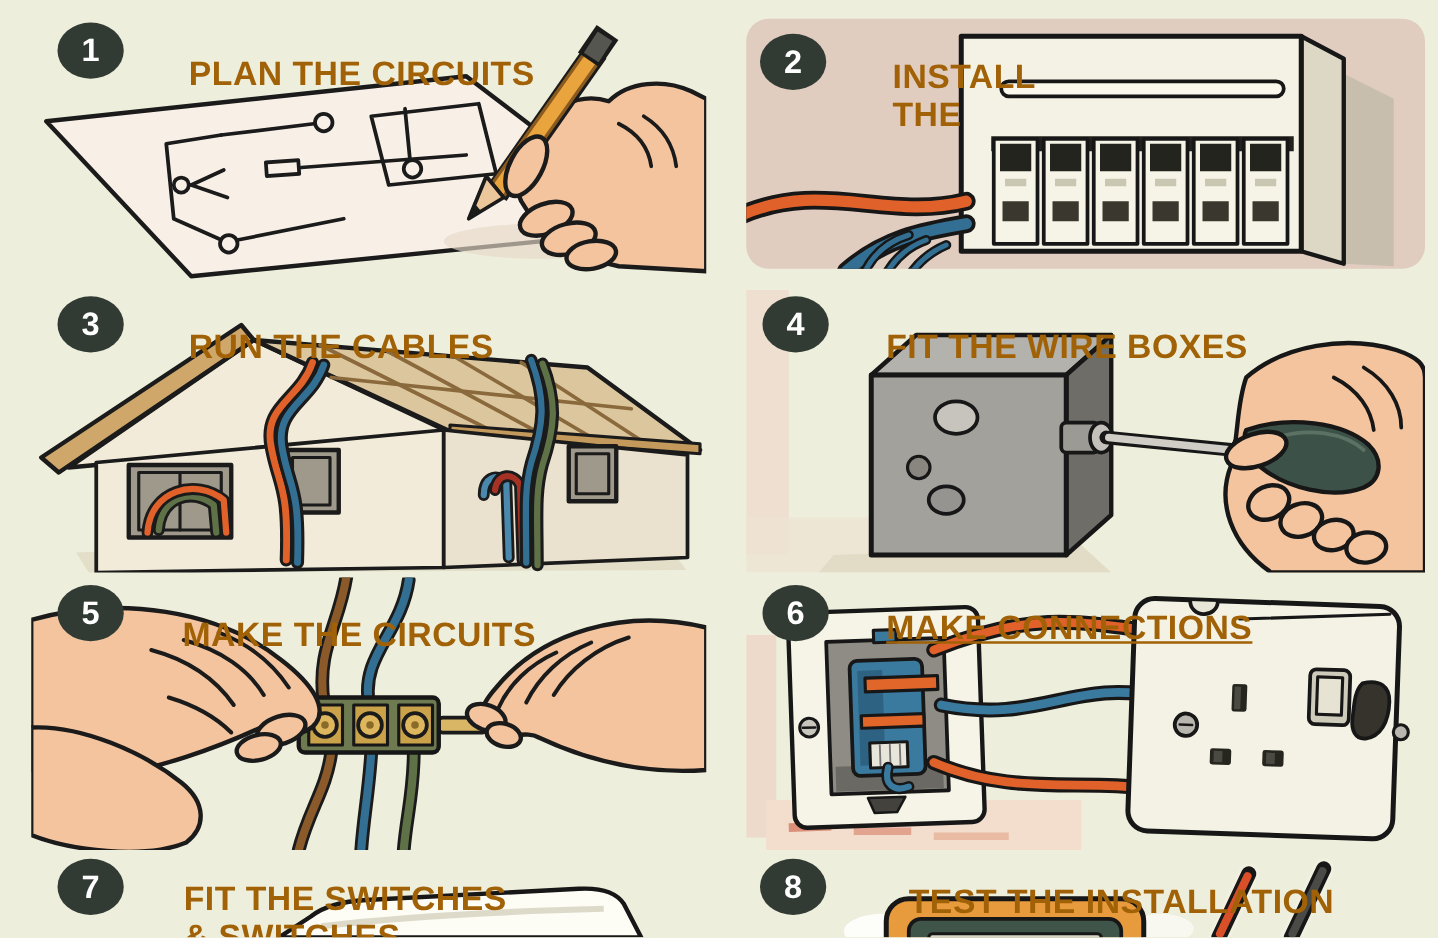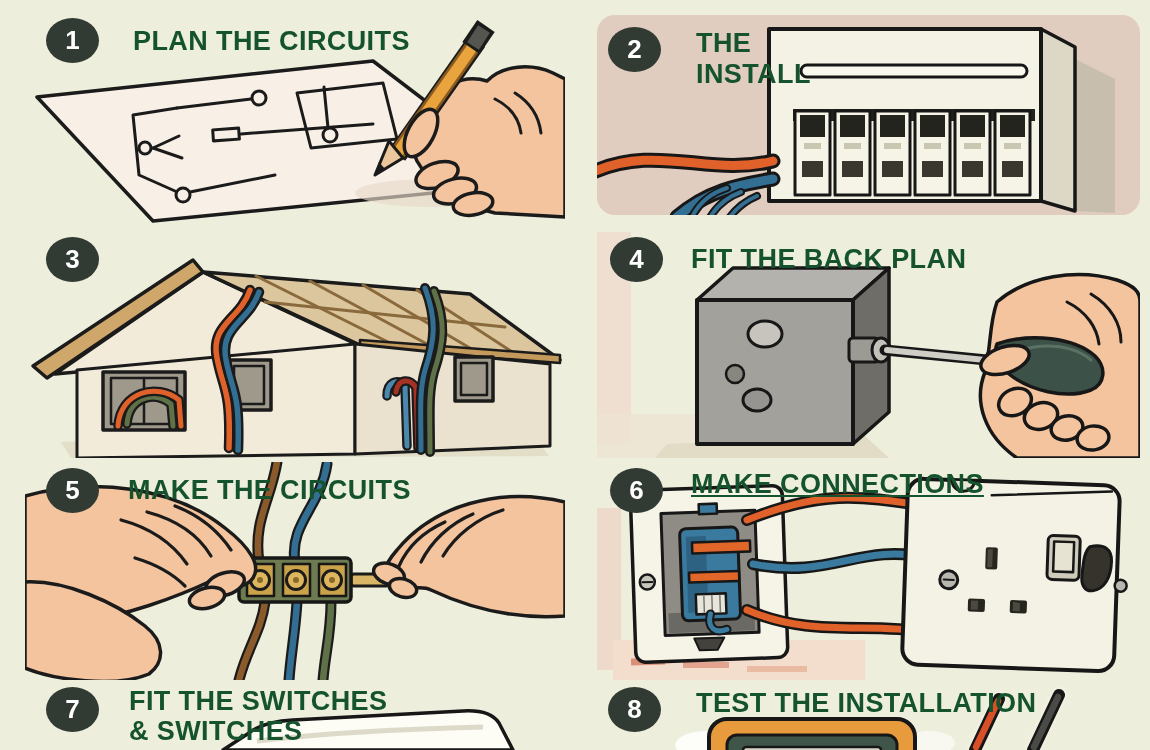--- a/index.html
+++ b/index.html
@@ -29,31 +29,31 @@
   #s1 .badge{left:21px;top:3px;}
   #s2 .badge{left:11px;top:12px;}
   #s3 .badge{left:21px;top:5px;}
   #s4 .badge{left:13px;top:5px;}
   #s5 .badge{left:21px;top:6px;}
   #s6 .badge{left:13px;top:6px;}
   #s7 .badge{left:21px;top:4px;}
   #s8 .badge{left:11px;top:4px;}
 
   .title{
-    position:absolute;margin:0;z-index:3;white-space:nowrap;
-    font-weight:bold;font-size:27px;line-height:29px;letter-spacing:.4px;color:#14532d;
+    position:absolute;margin:18px;z-index:3;white-space:nowrap;
+    font-weight:bold;font-size:27px;line-height:29px;letter-spacing:.4px;color:#a16207;
   }
   #s1 .title{left:108px;top:12px;}
   #s2 .title{left:99px;top:13px;line-height:31px;}
   #s3 .title{left:108px;top:13px;}
   #s4 .title{left:94px;top:13px;}
   #s5 .title{left:103px;top:14px;}
   #s6 .title{left:94px;top:8px;text-decoration:underline;}
   #s7 .title{left:104px;top:3px;line-height:30px;}
-  #s8 .title{left:99px;top:6px;}
+  #s8 .title{left:112px;top:6px;}
 </style>
 </head>
 <body>
 
 <div class="canvas">
 
   <section class="step" id="s1">
     <svg class="illo" width="540" height="215" viewBox="0 0 540 215">
       <g stroke-linejoin="round" stroke-linecap="round">
         <polygon points="12,82 348,46 508,168 128,206" fill="#f8efe7" stroke="#1b1b1b" stroke-width="3.5"></polygon>
@@ -160,22 +160,22 @@
           <path d="M 112,204 C 120,190 130,182 144,177" stroke="#336f93" stroke-width="4"></path>
           <path d="M 130,206 C 138,194 148,186 160,181" stroke="#171717" stroke-width="8"></path>
           <path d="M 130,206 C 138,194 148,186 160,181" stroke="#336f93" stroke-width="4"></path>
         </g>
       </g>
     </svg>
     <div class="badge">
         <span>2</span>
       </div>
     <h2 class="title">
+      <span style="display:block">INSTALL</span>
       <span style="display:block">THE</span>
-      <span style="display:block">INSTALL</span>
     </h2>
   </section>
 
   <section class="step" id="s3">
     <svg class="illo" width="540" height="226" viewBox="0 0 540 226">
       <g stroke-linejoin="round" stroke-linecap="round">
         <polygon points="36,210 500,192 524,224 46,226" fill="#dfd9c3" opacity="0.8"></polygon>
         <polygon points="30,142 178,40 335,114" fill="#f2ebd9" stroke="#1b1b1b" stroke-width="3.5"></polygon>
         <polygon points="178,40 445,62 535,128 335,113" fill="#dcc69d" stroke="#1b1b1b" stroke-width="3.5"></polygon>
         <g stroke="#8a6a3c" stroke-width="3">
@@ -224,20 +224,21 @@
           <path d="M 400,56 C 412,88 410,108 400,138 C 394,160 396,180 396,218" stroke="#1b1b1b" stroke-width="10"></path>
           <path d="M 400,56 C 412,88 410,108 400,138 C 394,160 396,180 396,218" stroke="#336f93" stroke-width="5"></path>
           <path d="M 409,59 C 421,90 419,110 409,140 C 403,162 405,182 405,220" stroke="#1b1b1b" stroke-width="10"></path>
           <path d="M 409,59 C 421,90 419,110 409,140 C 403,162 405,182 405,220" stroke="#5f7247" stroke-width="5"></path>
         </g>
       </g>
     </svg>
     <div class="badge">
         <span>3</span>
       </div>
+    <h2 class="title"><span>RUN THE CABLES</span></h2>
   </section>
 
   <section class="step" id="s4">
     <svg class="illo" width="543" height="226" viewBox="0 0 543 226">
       <g stroke-linejoin="round" stroke-linecap="round">
         <rect x="0" y="0" width="34" height="212" fill="#eedfd0"></rect>
         <rect x="0" y="182" width="150" height="44" fill="#eee3d2" opacity="0.8"></rect>
         <polygon points="70,212 268,204 292,226 58,226" fill="#e2dbc5"></polygon>
         <polygon points="100,68 136,36 292,36 256,68" fill="#b4b2ac" stroke="#171717" stroke-width="3.5"></polygon>
         <polygon points="256,68 292,36 292,180 256,212" fill="#6f6d67" stroke="#171717" stroke-width="3.5"></polygon>
@@ -269,21 +270,21 @@
         </g>
         <g fill="none" stroke="#171717" stroke-width="3">
           <path d="M 470,70 C 490,80 500,96 502,112"></path>
           <path d="M 494,62 C 514,74 524,92 524,110"></path>
         </g>
       </g>
     </svg>
     <div class="badge">
         <span>4</span>
       </div>
-    <h2 class="title"><span>FIT THE BACK PLAN</span></h2>
+    <h2 class="title"><span>FIT THE WIRE BOXES</span></h2>
   </section>
 
   <section class="step" id="s5">
     <svg class="illo" width="540" height="218" viewBox="0 0 540 218">
       <g stroke-linejoin="round" stroke-linecap="round">
         <g fill="none">
           <path d="M 252,0 C 246,38 228,58 234,100" stroke="#1b1b1b" stroke-width="11"></path>
           <path d="M 252,0 C 246,38 228,58 234,100" stroke="#8a5a2b" stroke-width="6.5"></path>
           <path d="M 302,2 C 296,44 264,62 270,100" stroke="#1b1b1b" stroke-width="11"></path>
           <path d="M 302,2 C 296,44 264,62 270,100" stroke="#336f93" stroke-width="6.5"></path>

